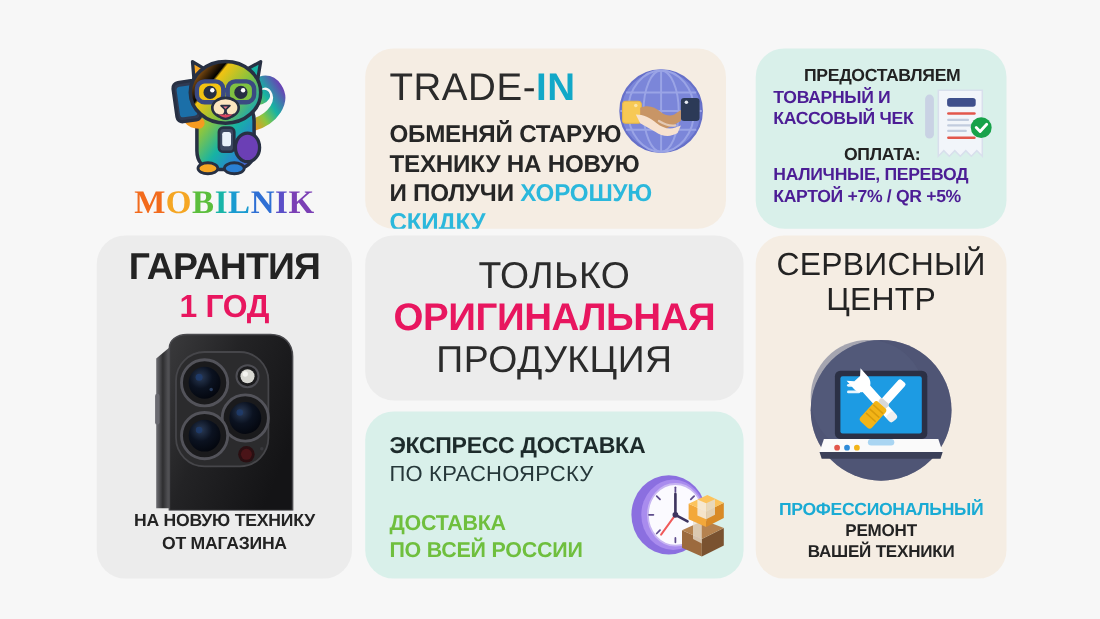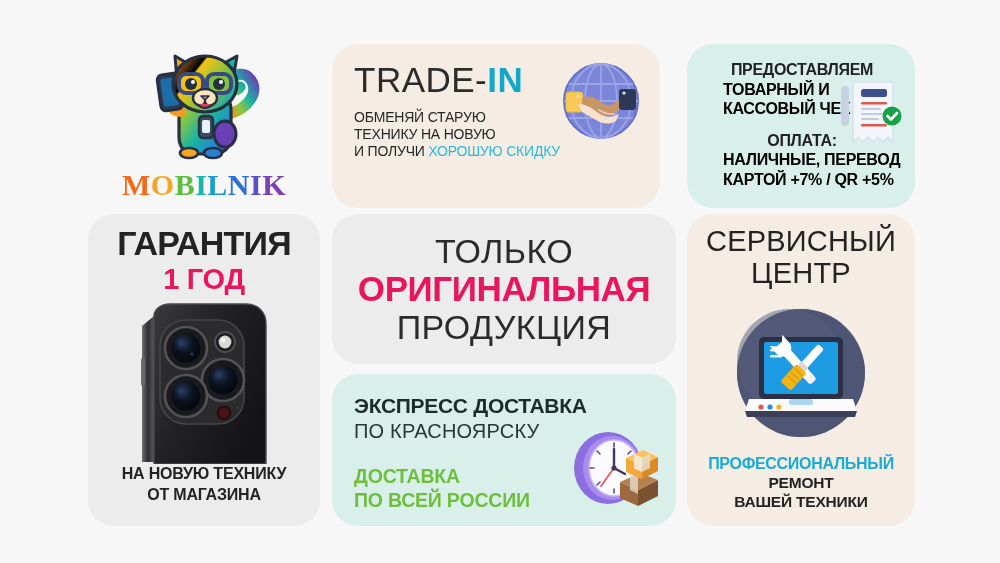--- a/index.html
+++ b/index.html
@@ -62,42 +62,42 @@
   #tradein-title {
     font-size: 35px;
     font-weight: 300;
     letter-spacing: 0.5px;
     color: #2B2B2B;
     line-height: 1;
     margin-bottom: 12px;
   }
   #tradein-title .hl { color: #12A8C8; font-weight: 700; }
   .tradein-line {
-    font-size: 14px;
-    font-weight: 400;
+    font-size: 22px;
+    font-weight: 700;
     color: #262626;
     line-height: 1.22;
     letter-spacing: -0.2px;
   }
   .tradein-line .hl { color: #2BB8DC; }
   #globe-handshake {
     position: absolute;
     right: 16px; top: 14px;
     width: 86px; height: 86px;
   }
 
   
   #card-receipt {
     left: 687px; top: 44px;
     width: 228px; height: 164px;
     padding: 16px 14px 10px 16px;
   }
   .rc-line { font-size: 16px; font-weight: 700; line-height: 1.22; letter-spacing: -0.3px; }
   .rc-dark { color: #222; text-align: center; }
-  .rc-green { color: #000000; margin-left: 20px; }
+  .rc-green { color: #4c1d95; }
   #receipt-pay-block { margin-top: 12px; }
   #receipt-icon {
     position: absolute;
     right: 10px; top: 30px;
     width: 68px; height: 82px;
   }
 
   
   #card-warranty {
     left: 88px; top: 214px;

